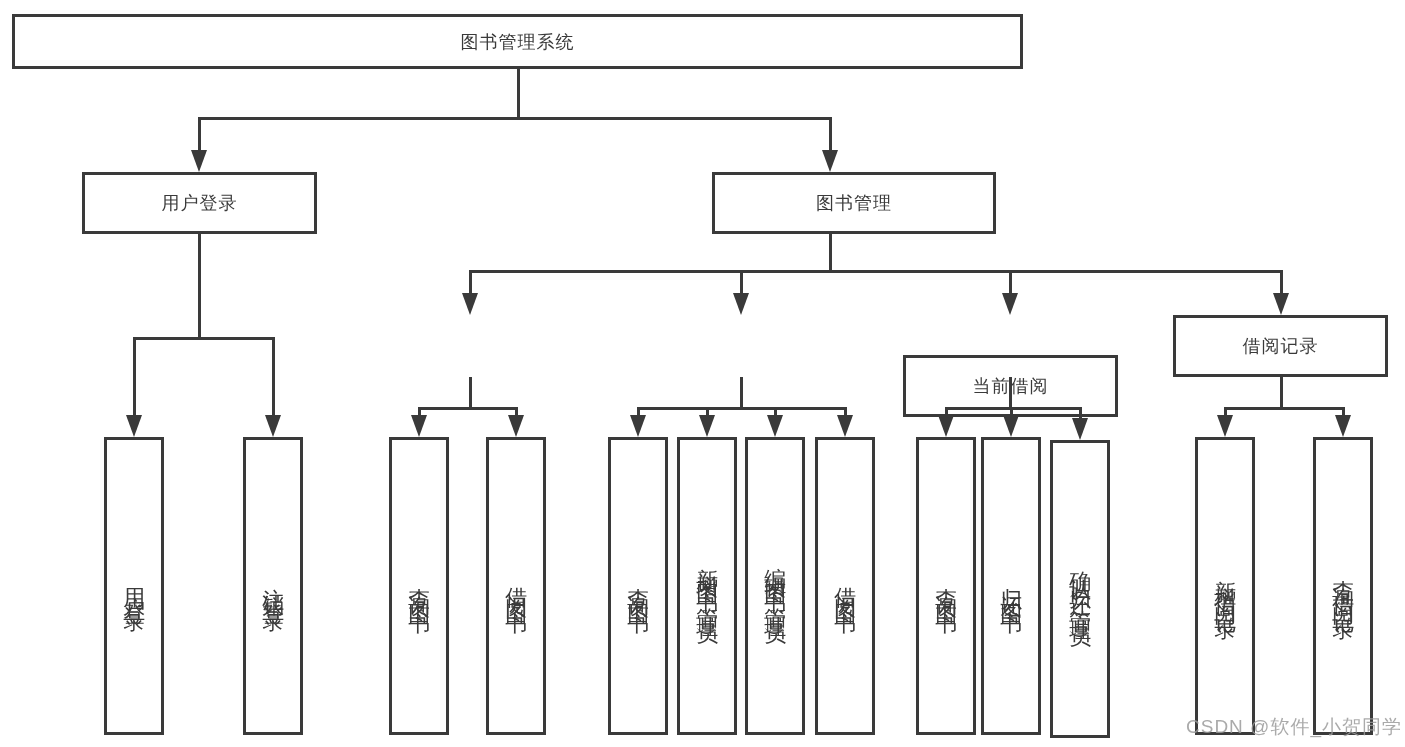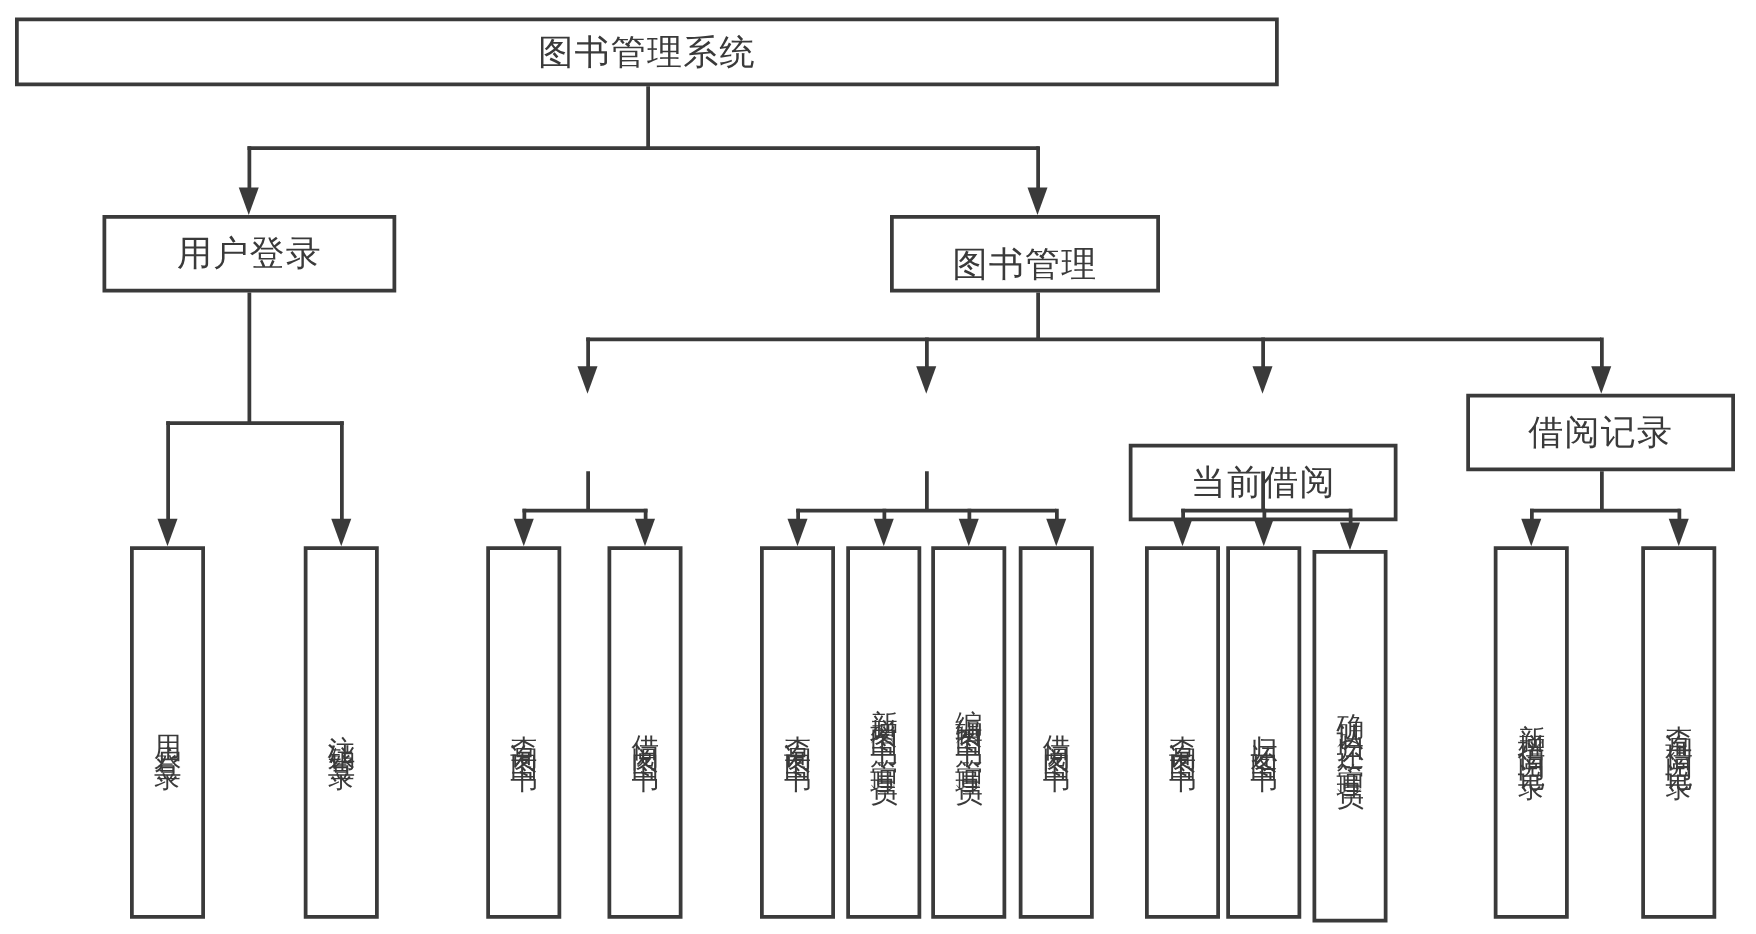--- a/index.html
+++ b/index.html
@@ -11,21 +11,21 @@
     overflow:hidden;
   }
   .box{
     position:absolute;
     background:var(--box-fill,#ffffff);
     border:3px solid var(--line,#3a3a3a);
     box-sizing:border-box;
     display:flex;align-items:center;justify-content:center;
   }
   .h-label{
-    font-size:28px;color:var(--text,#3a3a3a);
+    font-size:18px;color:var(--text,#3a3a3a);
     letter-spacing:1px;white-space:nowrap;
   }
   .v-label{
     writing-mode:vertical-rl;
     font-size:22px;line-height:1.2;
     letter-spacing:8px;
     color:var(--text,#3a3a3a);
     white-space:nowrap;
   }
   .vline{position:absolute;width:3px;background:var(--line,#3a3a3a);}
@@ -55,21 +55,21 @@
   <div class="vline" style="left:517px;top:69px;height:50px;"></div>
   <div class="hline" style="left:198px;top:117px;width:633px;"></div>
   <div class="vline" style="left:198px;top:117px;height:35px;"></div>
   <div class="arrow" style="left:191px;top:150px;"></div>
   <div class="vline" style="left:829px;top:117px;height:35px;"></div>
   <div class="arrow" style="left:822px;top:150px;"></div>
 
   <div class="box" style="left:82px;top:172px;width:235px;height:62px;">
     <span class="h-label">用户登录</span>
   </div>
-  <div class="box" style="left:712px;top:172px;width:216px;height:62px;align-items:flex-end;">
+  <div class="box" style="left:712px;top:172px;width:284px;height:62px;">
     <span class="h-label">图书管理</span>
   </div>
 
   <div class="vline" style="left:198px;top:234px;height:105px;"></div>
   <div class="hline" style="left:133px;top:337px;width:142px;"></div>
   <div class="vline" style="left:133px;top:337px;height:79px;"></div>
   <div class="arrow" style="left:126px;top:415px;"></div>
   <div class="vline" style="left:272px;top:337px;height:79px;"></div>
   <div class="arrow" style="left:265px;top:415px;"></div>
 
@@ -162,14 +162,15 @@
     <span class="v-label">确认归还（管理员）</span>
   </div>
 
   <div class="box" style="left:1195px;top:437px;width:60px;height:298px;">
     <span class="v-label">新增借阅记录</span>
   </div>
   <div class="box" style="left:1313px;top:437px;width:60px;height:298px;">
     <span class="v-label">查询借阅记录</span>
   </div>
 
+  <div class="watermark">CSDN @软件_小贺同学</div>
 
 </div>
 
 </body></html>

